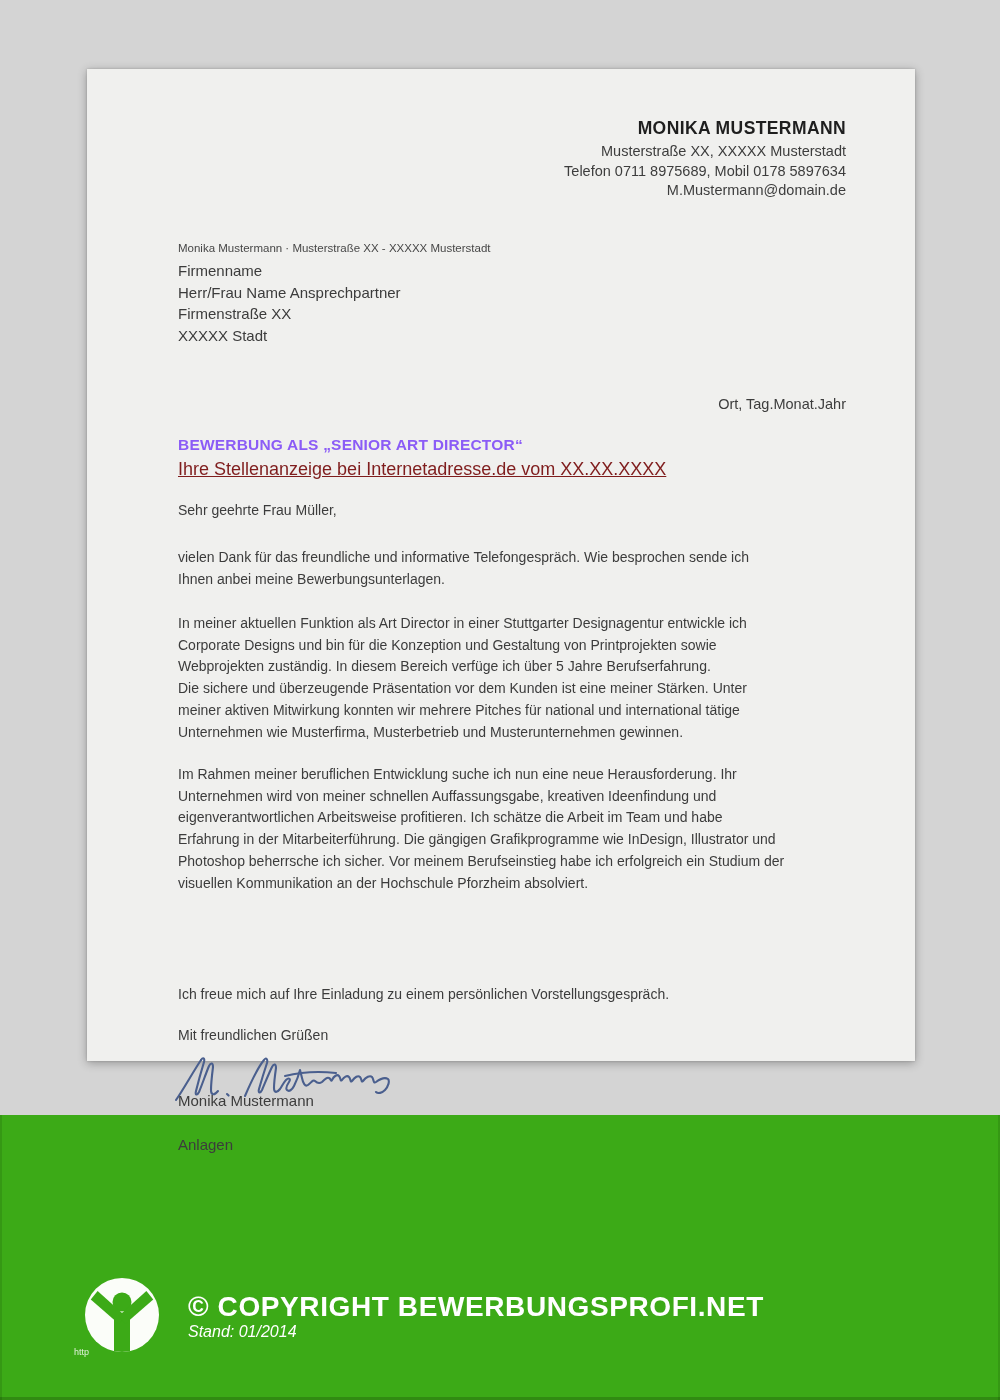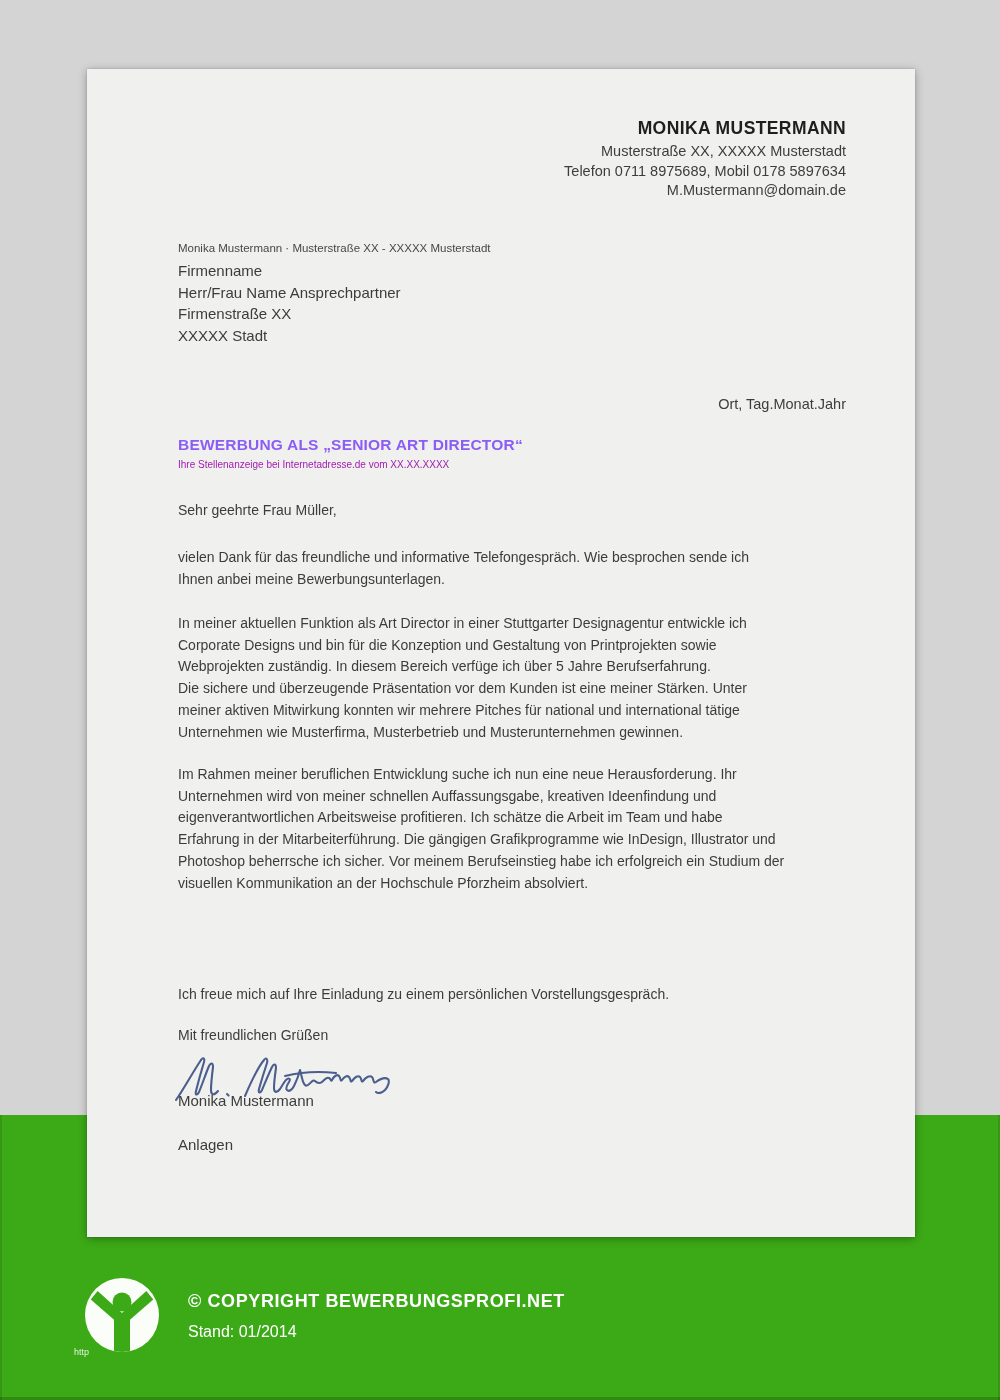--- a/index.html
+++ b/index.html
@@ -26,43 +26,44 @@
   }
   .logo-wrap {
     position: absolute;
     left: 85px; top: 163px;
     width: 74px; height: 74px;
   }
   .footer-copy {
     position: absolute;
     left: 188px; top: 176px;
     color: #ffffff;
-    font-size: 18px;
+    font-size: 28px;
     font-weight: 700;
     letter-spacing: 0.6px;
   }
   .footer-stand {
     position: absolute;
     left: 188px; top: 208px;
     color: #ffffff;
     font-size: 16px;
+    font-style: italic;
   }
   .footer-watermark {
     position: absolute;
     left: 38px; top: 232px;
     color: rgba(255,255,255,0.85);
     font-size: 9px;
     padding-left: 36px;
   }
 
   
   .paper {
     position: absolute;
     left: 87px; top: 69px;
-    width: 828px; height: 1168px;
+    width: 828px; height: 992px;
     background: #f0f0ee;
     box-shadow: 0 2px 9px rgba(0,0,0,0.30), 0 0 2px rgba(0,0,0,0.18);
   }
   .paper * { position: absolute; }
 
   .sender-block {
     right: 69px; top: 50px;
     text-align: right;
     color: #3d3d3d;
     font-size: 14.5px;
@@ -98,22 +99,23 @@
   }
   .subject {
     left: 91px; top: 367px;
     font-size: 15.5px;
     font-weight: 700;
     color: #8b5cf6;
     letter-spacing: 0.2px;
   }
   .subject-sub {
     left: 91px; top: 390px;
-    font-size: 10px;
-    color: #a21caf;
+    font-size: 18px;
+    color: #7f1d1d;
+    text-decoration: underline;
   }
   .salutation {
     left: 91px; top: 433px;
     font-size: 14px;
     color: #3c3c3c;
   }
   .para {
     left: 91px;
     font-size: 14px;
     line-height: 21.7px;

